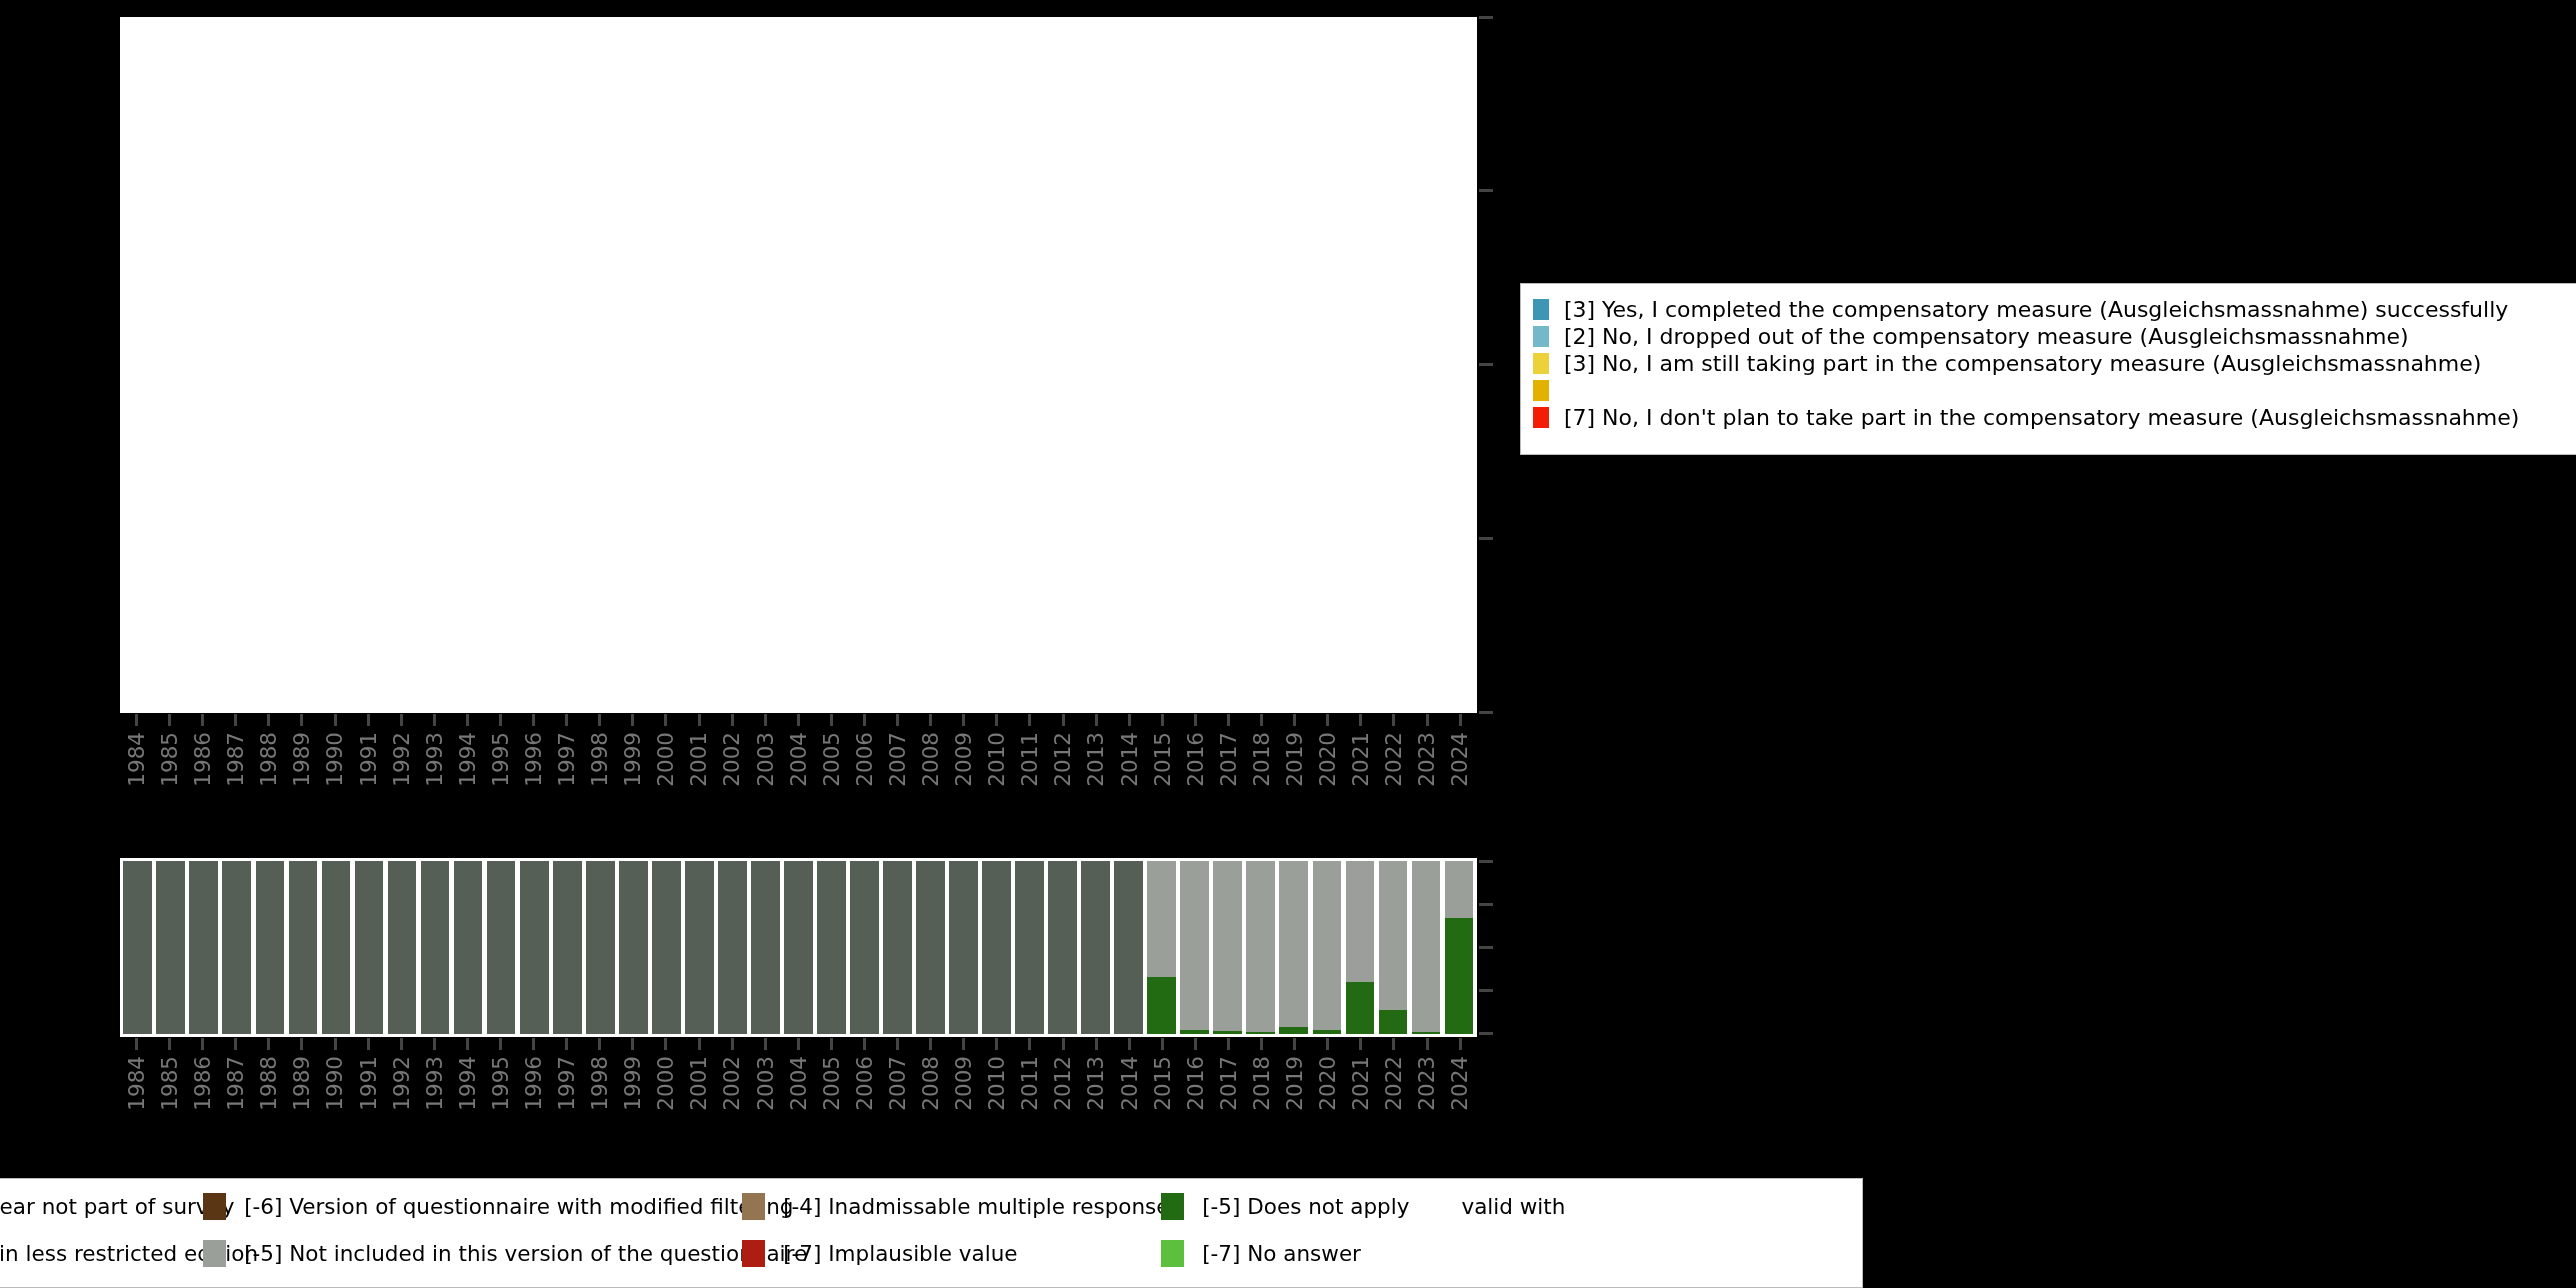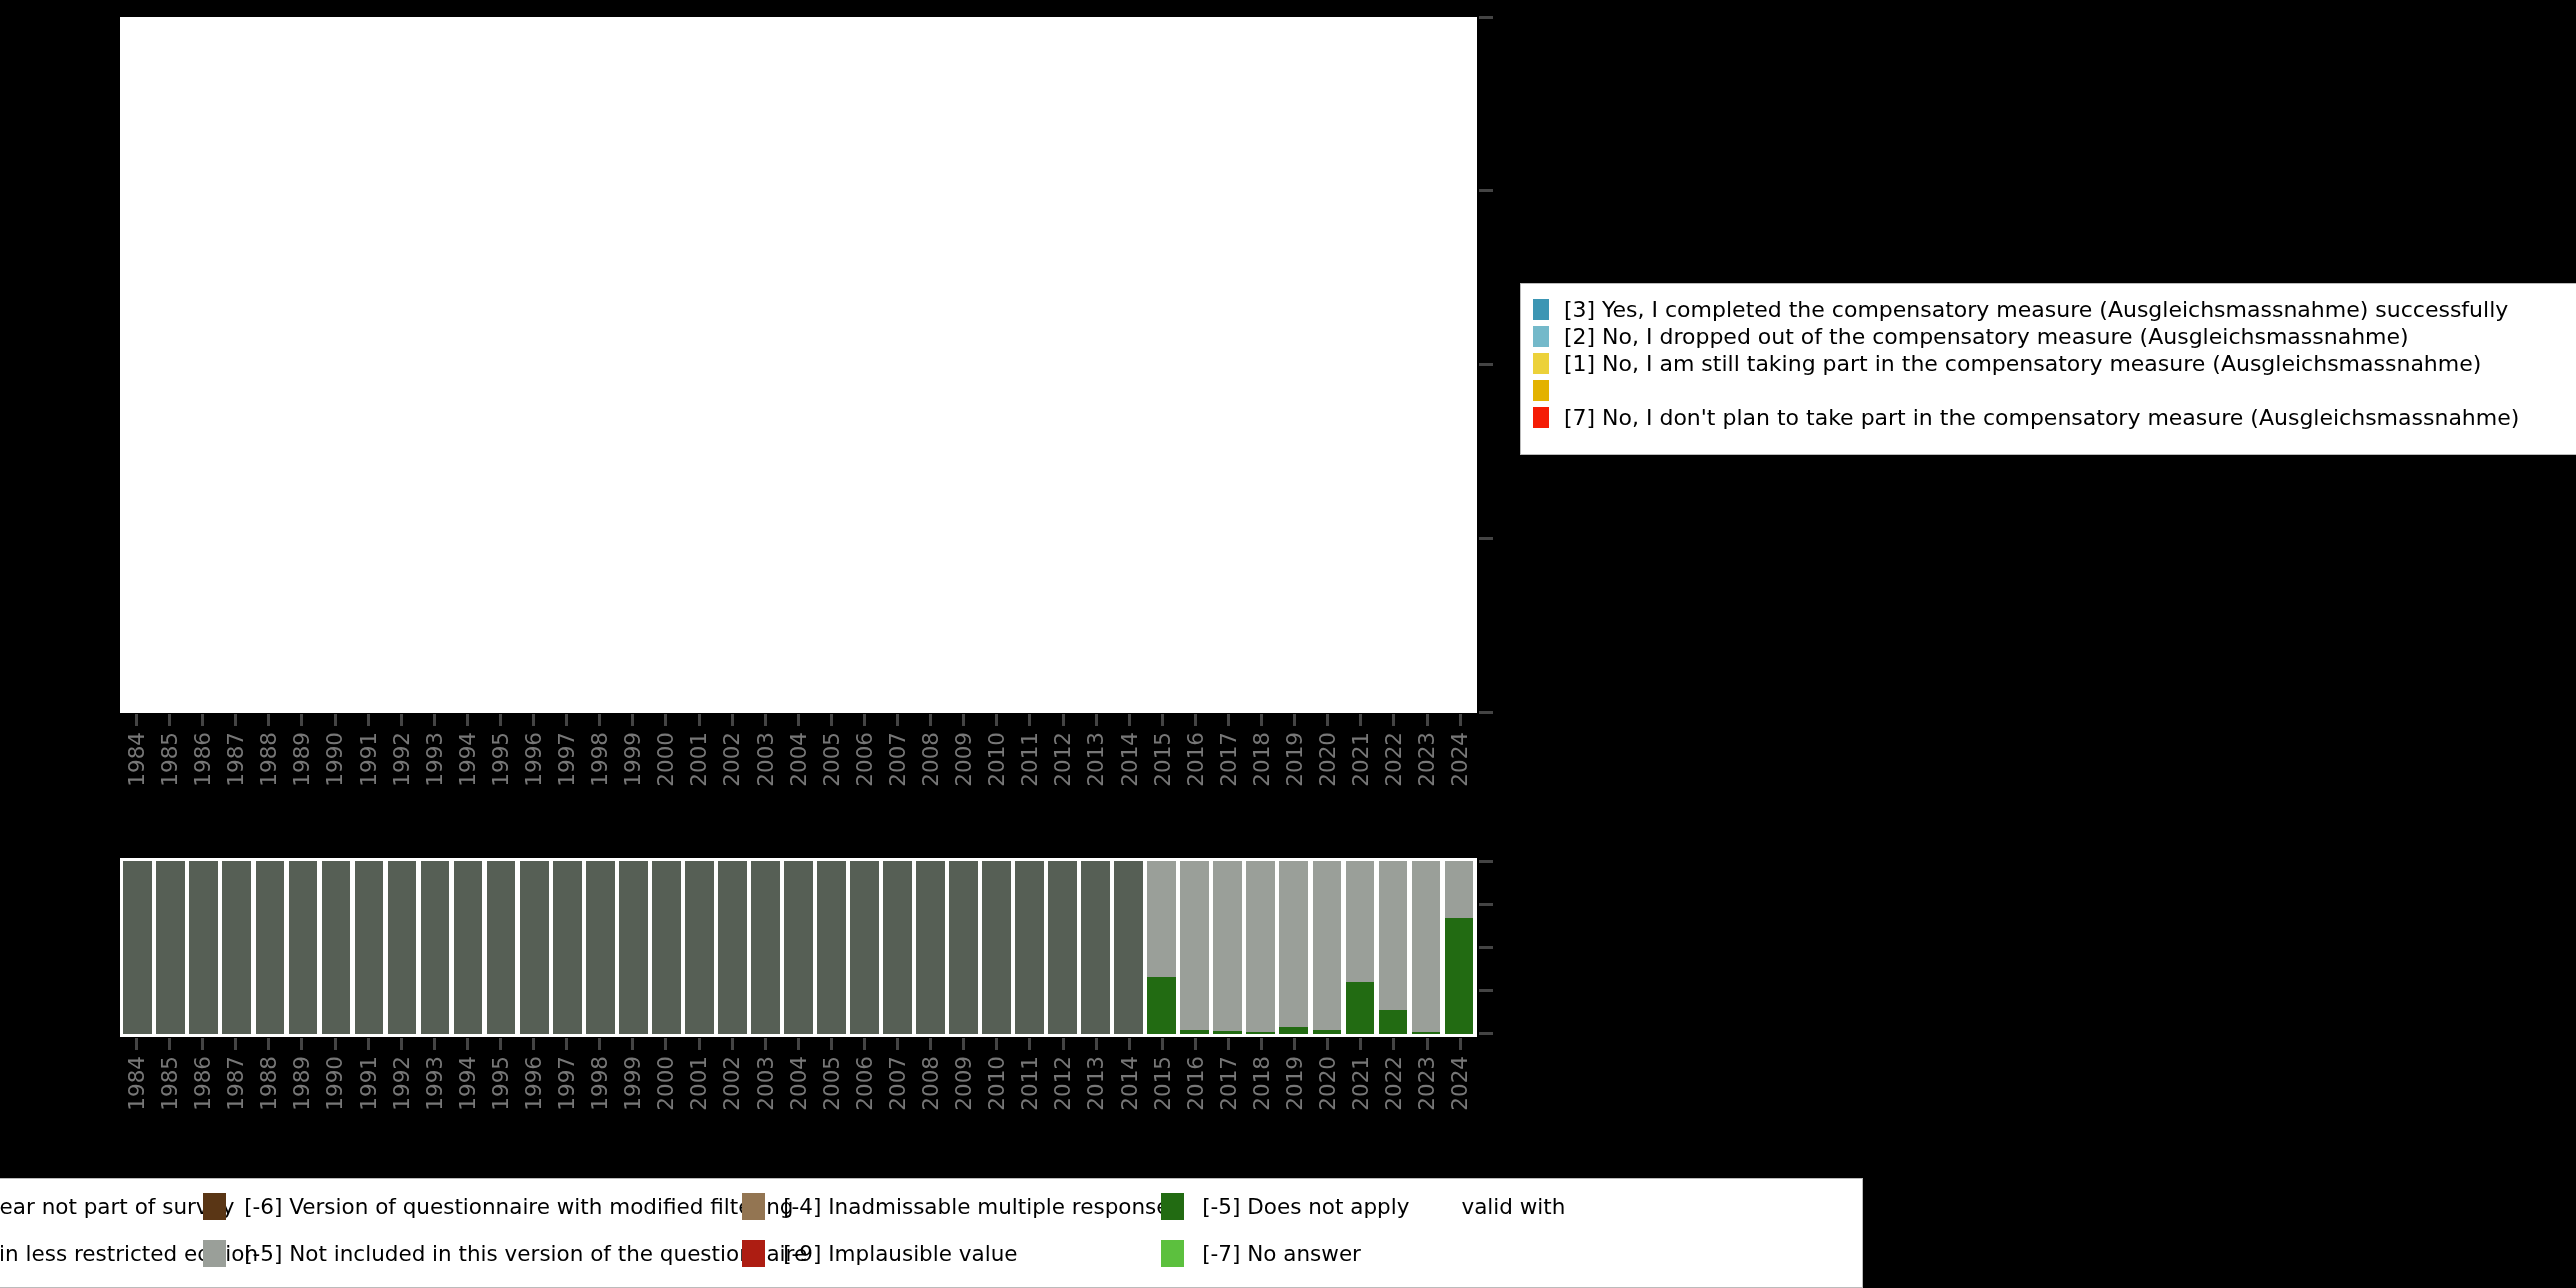--- a/index.html
+++ b/index.html
@@ -444,21 +444,21 @@
     <div class="lm-row">
       <span class="lm-sw" style="background: rgb(60, 150, 180);"></span>
       <span class="lm-txt">[3] Yes, I completed the compensatory measure (Ausgleichsmassnahme) successfully</span>
     </div>
     <div class="lm-row">
       <span class="lm-sw" style="background: rgb(116, 185, 202);"></span>
       <span class="lm-txt">[2] No, I dropped out of the compensatory measure (Ausgleichsmassnahme)</span>
     </div>
     <div class="lm-row">
       <span class="lm-sw" style="background: rgb(236, 209, 58);"></span>
-      <span class="lm-txt">[1] No, I am still taking part in the compensatory measure (Ausgleichsmassnahme)</span>
+      <span class="lm-txt">[3] No, I am still taking part in the compensatory measure (Ausgleichsmassnahme)</span>
     </div>
     <div class="lm-row">
       <span class="lm-sw" style="background: rgb(227, 178, 0);"></span>
     </div>
     <div class="lm-row">
       <span class="lm-sw" style="background: rgb(245, 28, 5);"></span>
       <span class="lm-txt">[7] No, I don't plan to take part in the compensatory measure (Ausgleichsmassnahme)</span>
     </div>
   </div>
 
@@ -472,18 +472,18 @@
       <div class="lb-sw" style="background: rgb(34, 107, 18);"></div>
       <div style="display: flex; align-items: center; gap: 26px;">
         <div class="lb-txt">[-5] Does not apply</div>
         <div class="lb-sw" style="background: rgb(228, 232, 225);"></div>
         <div class="lb-txt">valid with</div>
       </div>
       <div class="lb-txt r">[-7] Variable in less restricted edition</div>
       <div class="lb-sw" style="background: rgb(154, 159, 153);"></div>
       <div class="lb-txt">[-5] Not included in this version of the questionnaire</div>
       <div class="lb-sw" style="background: rgb(173, 29, 18);"></div>
-      <div class="lb-txt">[-9] Implausible value</div>
+      <div class="lb-txt">[-7] Implausible value</div>
       <div class="lb-sw" style="background: rgb(92, 192, 62);"></div>
       <div class="lb-txt">[-7] No answer</div>
     </div>
 </div>
 
 
 </body></html>

